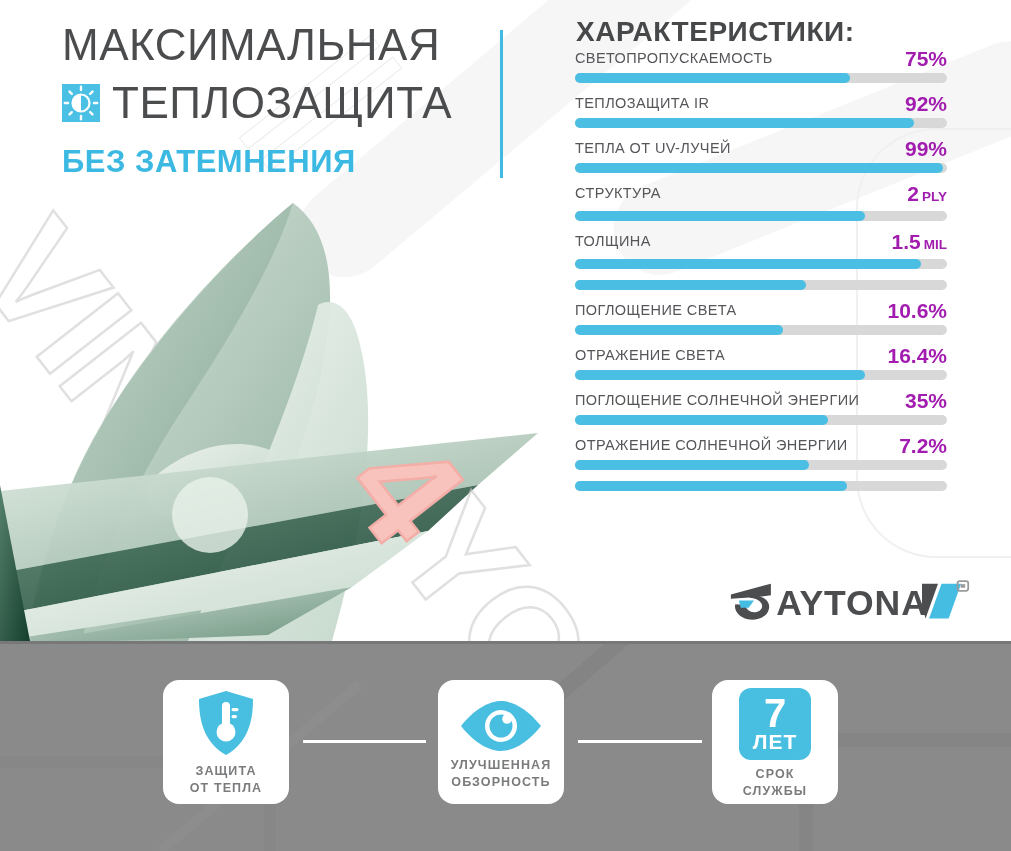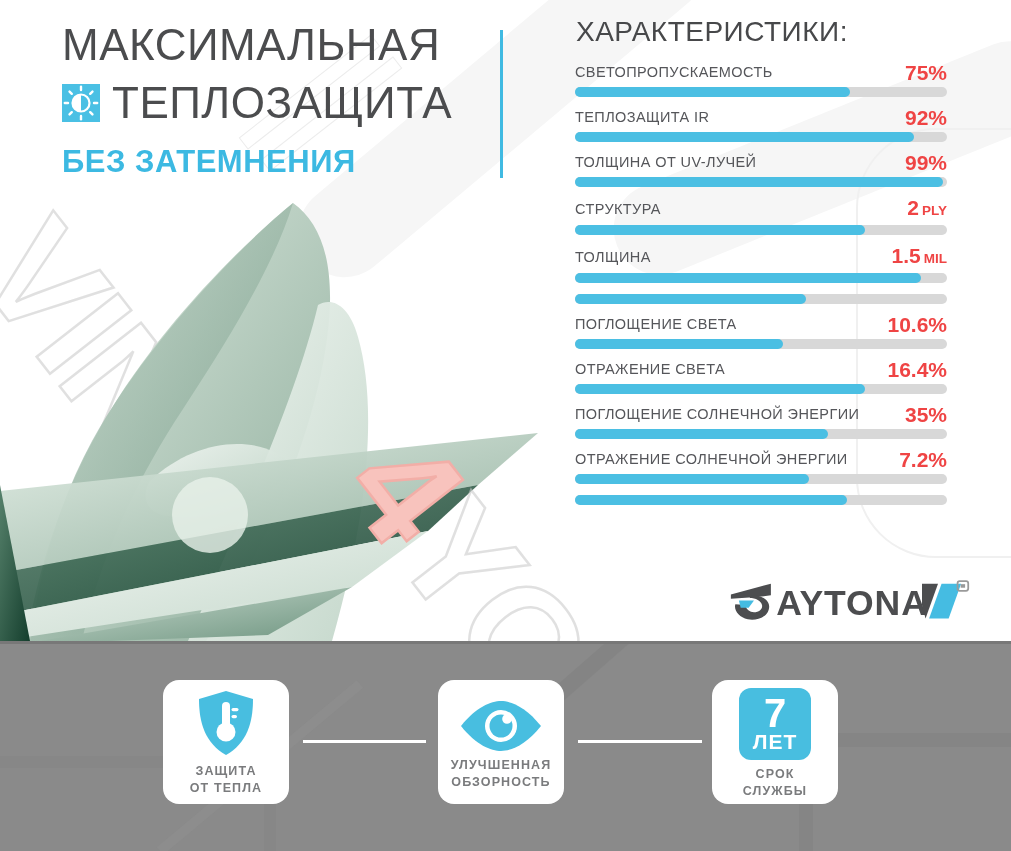--- a/index.html
+++ b/index.html
@@ -33,26 +33,26 @@
                 line-height:58px; white-space:nowrap; }
   .title-line-2 { display:flex; align-items:center; gap:12px; }
   .title-line-3 { font-size:31px; font-weight:800; color:#3cb9e2; letter-spacing:0.5px;
                   line-height:52px; margin-top:4px; white-space:nowrap; }
   .sun-chip { width:38px; height:38px; flex:0 0 38px; }
   .title-divider { position:absolute; left:500px; top:30px; width:3px; height:148px;
                    background:#40bae2; z-index:3; }
 
   
   .specs { position:absolute; left:575px; top:16px; width:372px; z-index:3; }
-  .specs-title { font-size:28px; font-weight:400; color:#47484a; letter-spacing:0.5px;
-                 margin:0 0 15px 1px; white-space:nowrap; }
+  .specs-title { font-size:28px; font-weight:700; color:#47484a; letter-spacing:0.5px;
+                 margin:0 0 1px 1px; white-space:nowrap; }
   .spec-row { margin-bottom:11px; }
-  .spec-head { display:flex; justify-content:space-between; align-items:center; margin-bottom:5px; }
+  .spec-head { display:flex; justify-content:space-between; align-items:flex-start; margin-bottom:5px; }
   .spec-label { font-size:14.5px; line-height:19px; color:#55565a; letter-spacing:0.4px; white-space:nowrap; }
-  .spec-value { font-size:21px; line-height:19px; font-weight:700; color:#ef4444; white-space:nowrap; }
+  .spec-value { font-size:21px; line-height:19px; font-weight:700; color:#a21caf; white-space:nowrap; }
   .spec-unit { font-size:13.5px; font-weight:700; margin-left:3px; }
   .spec-unit:empty { display:none; }
   .bar-track { height:10px; background:#d8d8d8; border-radius:5px; position:relative; }
   .bar-fill { height:10px; background:#4bbfe3; border-radius:5px; width:50%; }
 
   
   .logo { position:absolute; left:730px; top:580px; z-index:3; }
 
   
   .panel { position:absolute; left:0; top:641px; width:1011px; height:210px; background:#8a8a8a;
@@ -164,21 +164,21 @@
       <div class="spec-head">
           <span class="spec-label">ТЕПЛОЗАЩИТА IR</span>
           <span class="spec-value"><span>92%</span></span>
         </div>
       <div class="bar-track">
           <div class="bar-fill" style="width: 91%;"></div>
         </div>
     </div>
     <div class="spec-row">
       <div class="spec-head">
-          <span class="spec-label">ТОЛЩИНА ОТ UV-ЛУЧЕЙ</span>
+          <span class="spec-label">ТЕПЛА ОТ UV-ЛУЧЕЙ</span>
           <span class="spec-value"><span>99%</span></span>
         </div>
       <div class="bar-track">
           <div class="bar-fill" style="width: 99%;"></div>
         </div>
     </div>
     <div class="spec-row">
       <div class="spec-head">
           <span class="spec-label">СТРУКТУРА</span>
           <span class="spec-value"><span>2</span><span class="spec-unit">PLY</span></span>

